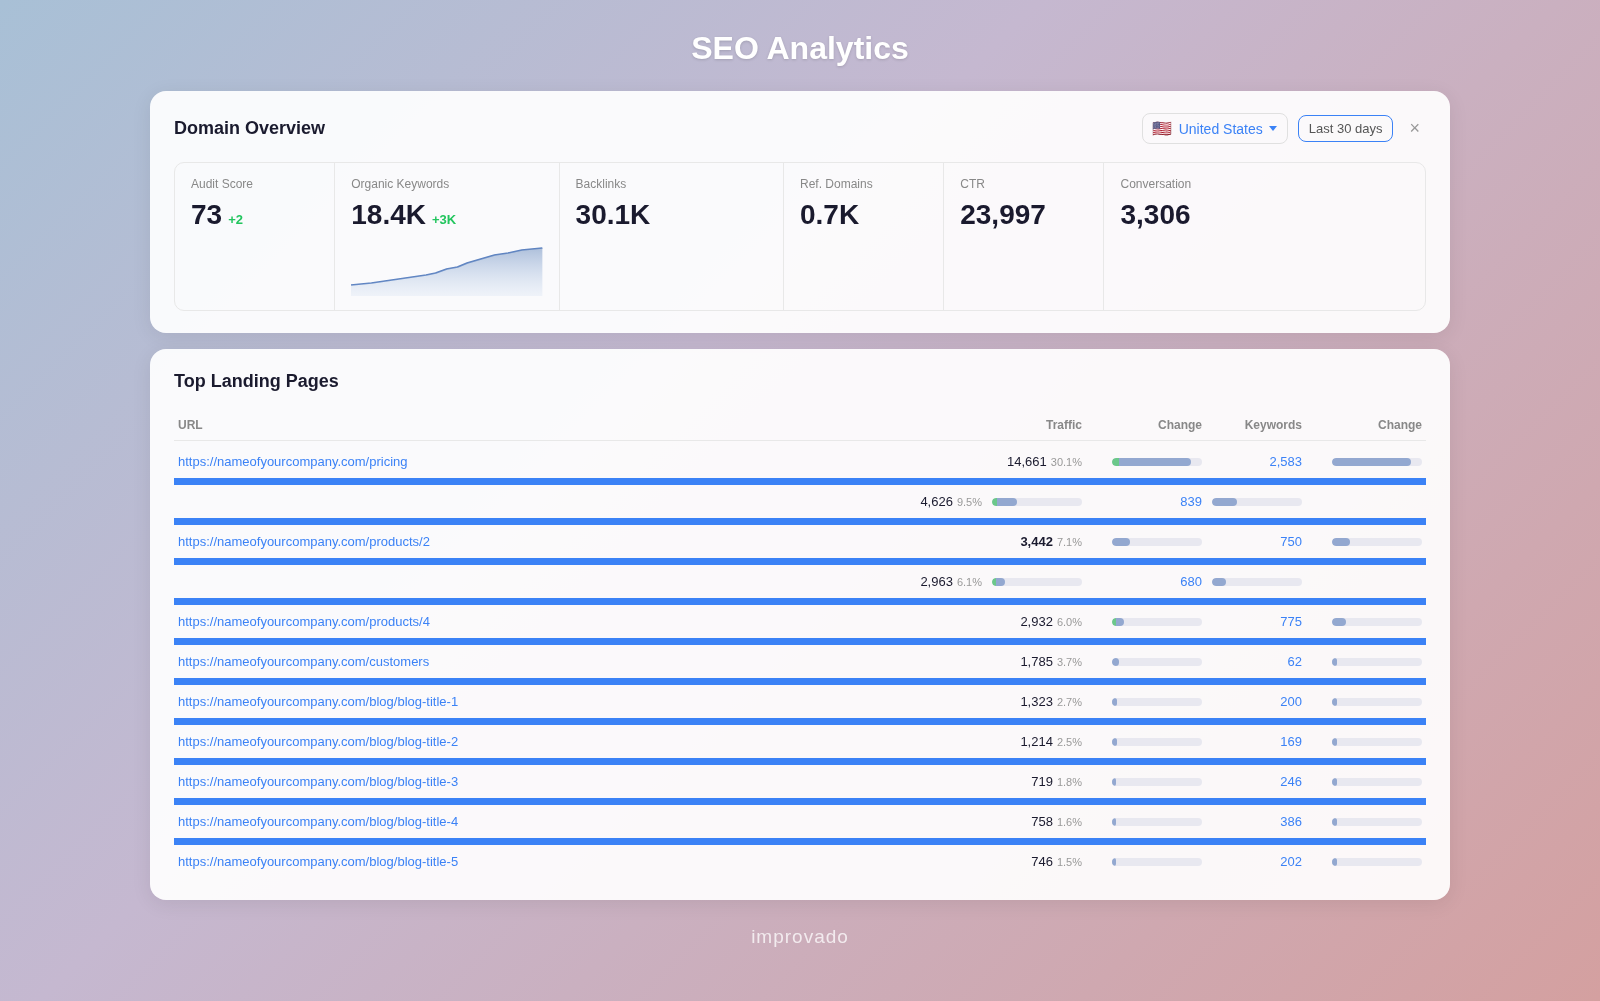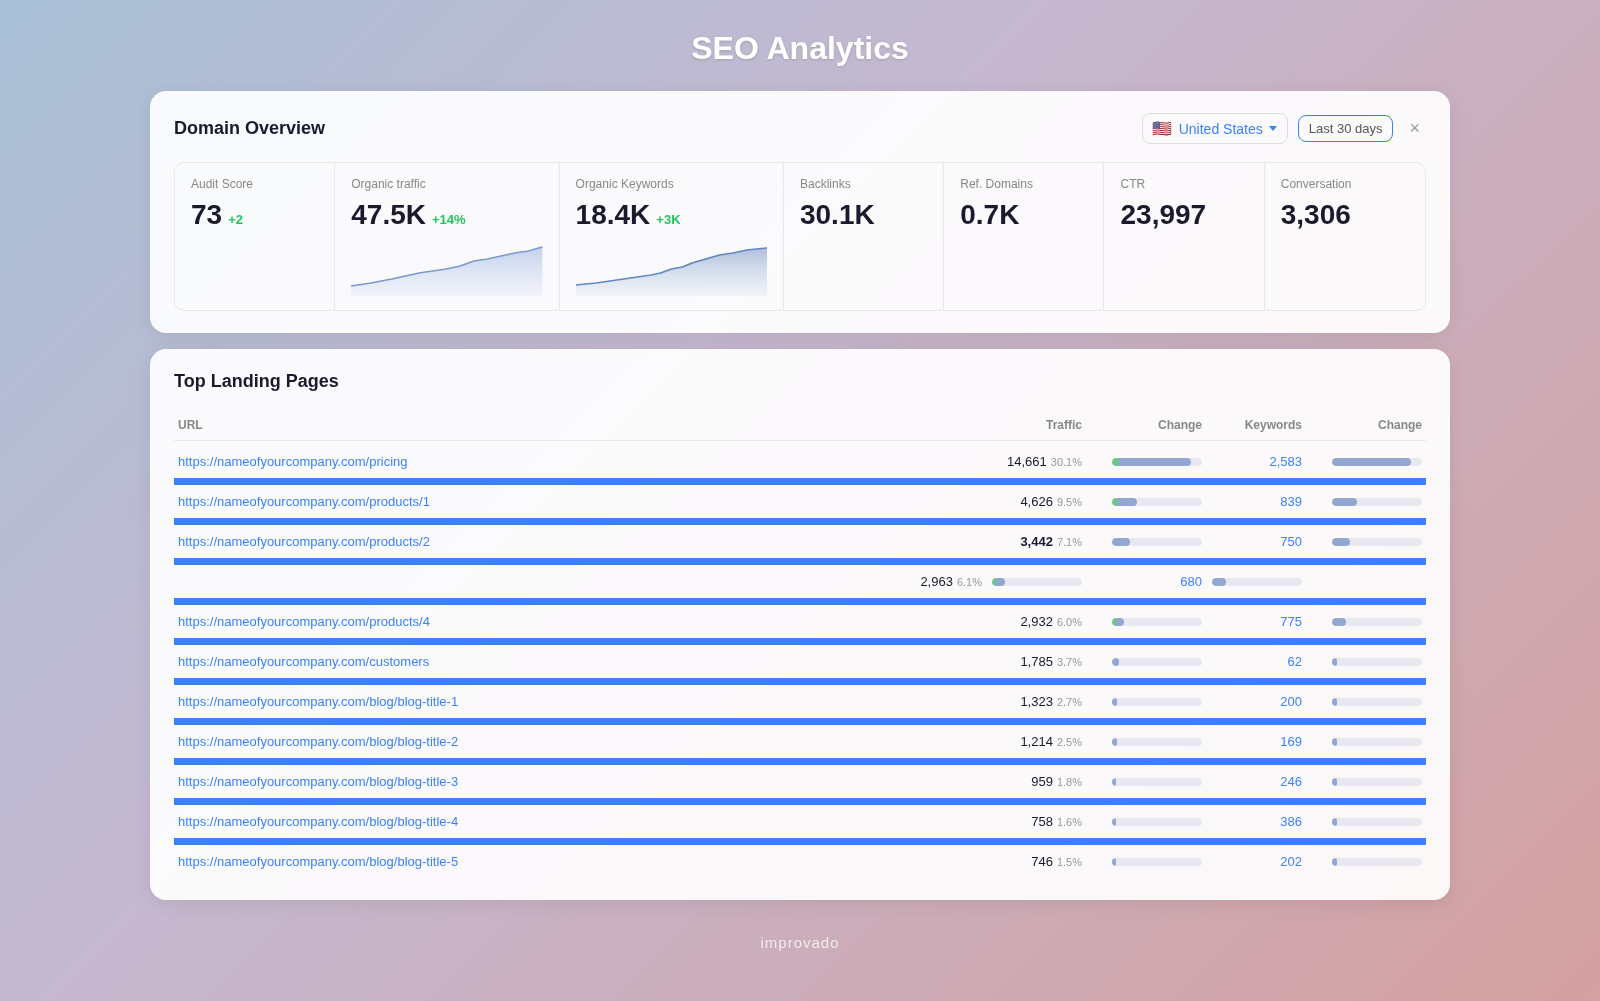--- a/index.html
+++ b/index.html
@@ -169,22 +169,22 @@
     .bar-track {
       width: 90px;
       height: 8px;
       background: #e8e8f0;
       border-radius: 4px;
       overflow: hidden;
       position: relative;
     }
     .footer-brand {
       color: rgba(255,255,255,0.75);
-      font-size: 15px;
-      margin-top: 18px;
+      font-size: 19px;
+      margin-top: 10px;
       letter-spacing: 1px;
     }
     .traffic-col {
       display: flex;
       align-items: baseline;
       justify-content: flex-end;
     }
   </style>
 </head>
 <body>
@@ -208,39 +208,20 @@
   <div class="metrics-row">
 
     <div class="metric-cell">
       <div class="metric-label">Audit Score</div>
       <div class="metric-value-row">
         <span class="metric-value">73</span>
         <span class="metric-change">+2</span>
       </div>
     </div>
 
-    <div class="metric-cell">
-      <div class="metric-label">Organic traffic</div>
-      <div class="metric-value-row">
-        <span class="metric-value">47.5K</span>
-        <span class="metric-change">+14%</span>
-      </div>
-      <div class="sparkline-container">
-        <svg class="sparkline" viewBox="0 0 140 55" preserveAspectRatio="none">
-          <defs>
-            <linearGradient id="blueGrad1" x1="0" y1="0" x2="0" y2="1">
-              <stop offset="0%" stop-color="#a0b4e0" stop-opacity="0.6"></stop>
-              <stop offset="100%" stop-color="#c5d3f0" stop-opacity="0.2"></stop>
-            </linearGradient>
-          </defs>
-          <path d="M0,45 L15,42 L30,38 L40,35 L50,32 L60,30 L70,28 L80,25 L90,20 L100,18 L110,15 L120,12 L130,10 L140,6" stroke="#7090c8" stroke-width="1.5" fill="none"></path>
-          <path d="M0,45 L15,42 L30,38 L40,35 L50,32 L60,30 L70,28 L80,25 L90,20 L100,18 L110,15 L120,12 L130,10 L140,6 L140,55 L0,55 Z" fill="url(#blueGrad1)"></path>
-        </svg>
-      </div>
-    </div>
 
     <div class="metric-cell">
       <div class="metric-label">Organic Keywords</div>
       <div class="metric-value-row">
         <span class="metric-value">18.4K</span>
         <span class="metric-change">+3K</span>
       </div>
       <div class="sparkline-container">
         <svg class="sparkline" viewBox="0 0 140 55" preserveAspectRatio="none">
           <defs>
@@ -314,21 +295,20 @@
       </div>
         </div>
         <div style="text-align: right; font-size: 13px; color: rgb(59, 130, 246); font-weight: 500;">2,583</div>
         <div class="bar-cell">
       <div class="bar-track">
         <div style="height:100%;width:88%;background:#93a8d0;border-radius:4px;"></div>
       </div>
         </div>
       </div>
       <div class="table-row">
-        <a class="row-url" href="#">https://nameofyourcompany.com/products/1</a>
         <div class="traffic-col">
           <span style="font-size:13px;font-weight:500;color:#1a1a2e;">4,626</span>
           <span class="row-change-text">9.5%</span>
         </div>
         <div class="bar-cell">
       <div class="bar-track">
         <div style="display:flex;height:100%;width:28%;">
           <div style="height:100%;width:21.428571428571427%;background:#6bc88a;border-radius:4px 0 0 4px;"></div>
           <div style="height:100%;flex:1;background:#93a8d0;border-radius:0 4px 4px 0;"></div>
         </div>
@@ -462,21 +442,21 @@
         <div style="text-align: right; font-size: 13px; color: rgb(59, 130, 246); font-weight: 500;">169</div>
         <div class="bar-cell">
       <div class="bar-track">
         <div style="height:100%;width:5%;background:#93a8d0;border-radius:4px;"></div>
       </div>
         </div>
       </div>
       <div class="table-row">
         <a class="row-url" href="#">https://nameofyourcompany.com/blog/blog-title-3</a>
         <div class="traffic-col">
-          <span style="font-size:13px;font-weight:500;color:#1a1a2e;">959</span>
+          <span style="font-size:13px;font-weight:500;color:#1a1a2e;">719</span>
           <span class="row-change-text">1.8%</span>
         </div>
         <div class="bar-cell">
       <div class="bar-track">
         <div style="display:flex;height:100%;width:4%;">
           <div style="height:100%;width:0%;background:#6bc88a;border-radius:4px 0 0 4px;"></div>
           <div style="height:100%;flex:1;background:#93a8d0;border-radius:4px;"></div>
         </div>
       </div>
         </div>

